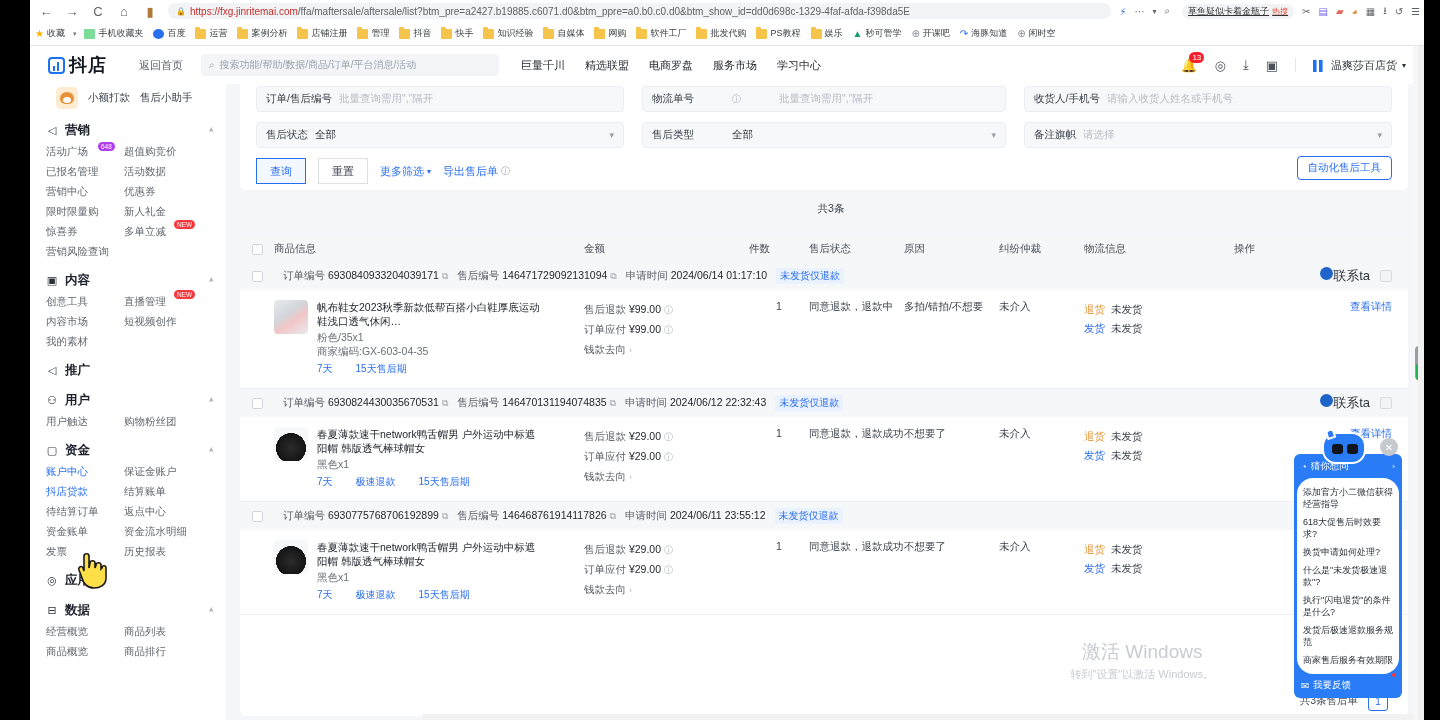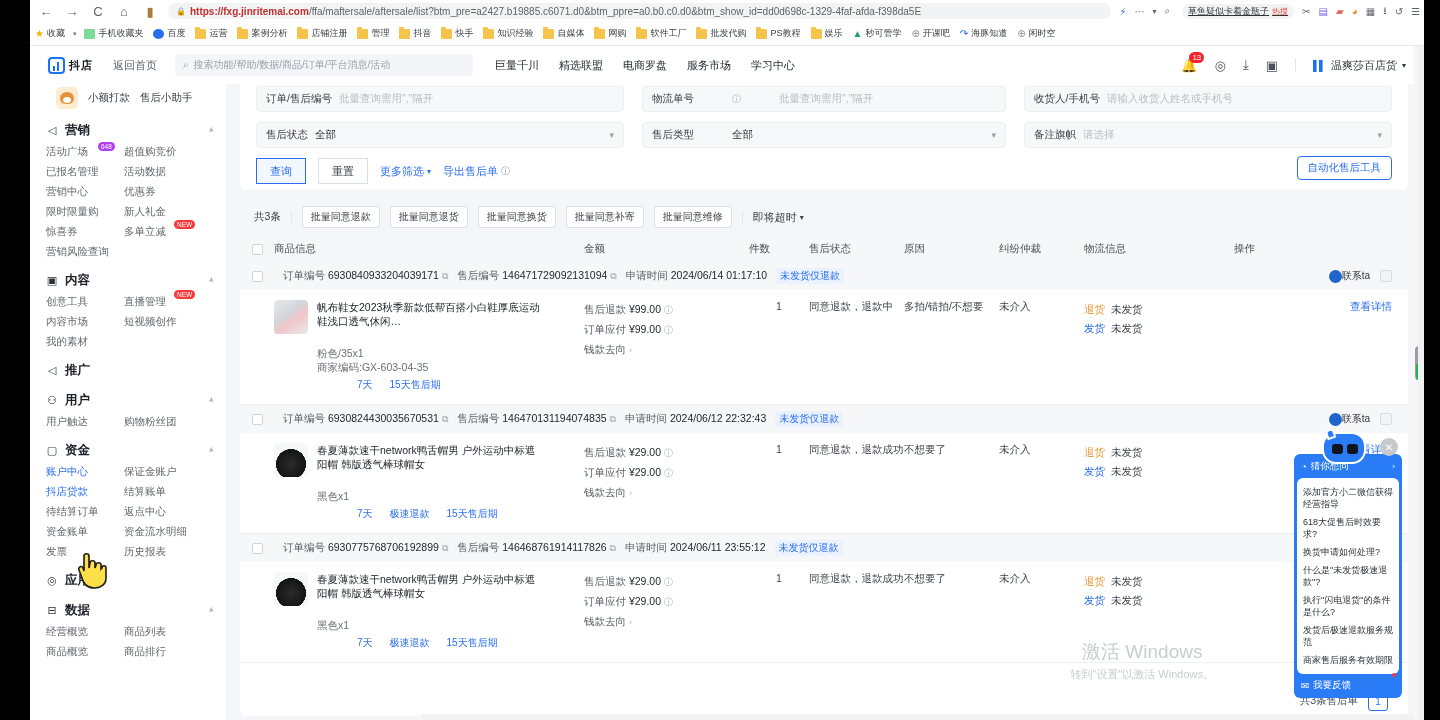--- a/index.html
+++ b/index.html
@@ -10,21 +10,21 @@
   #browser{ position:absolute; left:0; top:0; width:1440px; height:720px; background:#fff; }
   .chrome-letterbox-l{ position:absolute; left:0; top:0; width:30px; height:720px; background:#000; z-index:60;}
   .chrome-letterbox-r{ position:absolute; left:1424px; top:0; width:16px; height:720px; background:#000; z-index:60;}
 
   #urlbar{ position:absolute; left:30px; top:0; width:1394px; height:22px; background:#fff; display:flex; align-items:center; }
   .nav-ic{ width:20px; height:20px; margin-left:6px; display:flex; align-items:center; justify-content:center;
            color:#5f6368; font-size:13px; flex:0 0 auto; }
   .omnibox{ flex:1 1 auto; height:16px; margin:0 8px; background:#f1f3f4; border-radius:8px; display:flex;
             align-items:center; padding:0 8px; font-size:10px; color:#5f6368; overflow:hidden; white-space:nowrap;}
   .omnibox .lock{ color:#0a8f3c; font-size:8px; margin-right:4px;}
-  .omnibox .u-host{ color:#c32e2e; font-weight:bold; }
+  .omnibox .u-host{ color:#c32e2e; font-weight:normal; }
   .omnibox .u-rest{ color:#5f6368; }
   .ob-right{ display:flex; align-items:center; gap:8px; padding-right:4px; color:#5f6368; font-size:10px;}
   .srchpill{ display:flex; align-items:center; gap:3px; background:#f1f3f4; border-radius:8px; padding:1px 6px;
              font-size:9px; color:#333; margin-left:4px; white-space:nowrap;text-decoration:underline; }
   .hot{ color:#e8483b; font-size:8px; }
 
   #bookmarks{ position:absolute; left:30px; top:22px; width:1394px; height:24px; background:#fff;
               display:flex; align-items:center; gap:0px; overflow:hidden; border-bottom:1px solid #e4e6e9;}
   .bm{ display:flex; align-items:center; gap:3px; padding:0 5px; font-size:9px; color:#3c4043; white-space:nowrap; height:20px;}
   .bm .fico{ width:11px; height:10px; border-radius:1px; display:inline-block; flex:0 0 auto;}
@@ -35,22 +35,22 @@
 
   
   #app{ position:absolute; left:30px; top:46px; width:1394px; height:674px; background:#f4f6f9; overflow:hidden;}
 
   
   #topnav{ position:absolute; left:0; top:0; width:1394px; height:38px; background:#fff; display:flex; align-items:center; }
   .logo{ display:flex; align-items:center; gap:4px; margin-left:18px; }
   .logo-mark{ width:17px; height:17px; border:2px solid #1b72f2; border-radius:4px; position:relative;}
   .logo-mark:before{ content:""; position:absolute; left:3px; top:7px; width:2px; height:5px; background:#1b72f2;}
   .logo-mark:after{ content:""; position:absolute; left:7px; top:3px; width:2px; height:9px; background:#1b72f2;}
-  .logo-txt{ font-size:11px; font-weight:bold; color:#13171f; letter-spacing:1px;}
-  .nav-home{ margin-left:20px; font-size:11px; color:#59606b; }
+  .logo-txt{ font-size:18px; font-weight:bold; color:#13171f; letter-spacing:1px;}
+  .nav-home{ margin-left:32px; font-size:11px; color:#59606b; }
   .nav-search{ margin-left:18px; width:298px; height:22px; background:#f3f5f8; border-radius:4px; display:flex;
                align-items:center; padding:0 8px; gap:5px; font-size:10px; color:#9aa1ab;}
   .nav-links{ display:flex; gap:20px; margin-left:22px; font-size:11px; color:#1f232b;}
   .nav-right{ margin-left:auto; display:flex; align-items:center; gap:17px; padding-right:18px; color:#4a5159;}
   .bell-wrap{ position:relative; }
   .badge{ position:absolute; left:8px; top:-6px; background:#f5222d; color:#fff; font-size:8px; line-height:11px;
           height:11px; min-width:14px; border-radius:6px; text-align:center; padding:0 3px;}
   .shopsel{ display:flex; align-items:center; gap:5px; font-size:11px; color:#30363d;}
   .shop-ic{ width:13px; height:11px; color:#1b72f2; font-size:10px; letter-spacing:-1px;}
   .vdiv{ width:1px; height:14px; background:#e3e6ea;}
@@ -93,55 +93,55 @@
   .btnrow{ display:flex; align-items:center; gap:12px; }
   .btn{ height:26px; min-width:48px; border-radius:0; display:flex; align-items:center; justify-content:center;
         font-size:11px; padding:0 13px; }
   .btn.primary{ border:1px solid #2a6ef0; color:#2a6ef0; background:#f3f7ff;}
   .btn.ghost{ border:1px solid #dcdfe4; color:#41464e; background:#fff;}
   .lnk{ font-size:11px; color:#2a6ef0; display:flex; align-items:center; gap:3px;}
   .autobtn{ position:absolute; right:16px; bottom:10px; height:24px; padding:0 10px; border:1px solid #2a6ef0;
             color:#2a6ef0; border-radius:4px; font-size:10.5px; display:flex; align-items:center; background:#fff;}
 
   .bulkbar{ position:absolute; left:14px; top:118px; width:1168px; height:30px; display:flex; align-items:center; gap:10px;
-            padding-left:14px; font-size:10.5px; color:#3c424b;}
+            padding-left:14px; font-size:10.5px; color:#3c424b;flex-direction:column;}
   .bulk-btn{ height:22px; border:1px solid #dcdfe4; border-radius:3px; background:#fff; font-size:10px; color:#3c424b;
              display:flex; align-items:center; padding:0 8px; white-space:nowrap;}
   .sep{ width:1px; height:12px; background:#e3e6ea;}
 
   .tablewrap{ position:absolute; left:14px; top:152px; width:1168px; height:480px; background:#fff; border-radius:6px; overflow:hidden;}
   .thead{ display:flex; height:26px; background:#f6f7f9; align-items:center; font-size:10.5px; color:#4b5159;}
   .cb{ width:11px; height:11px; border:1px solid #d0d4da; border-radius:2px; background:#fff; flex:0 0 auto;}
   .th-cb{ width:34px; display:flex; justify-content:center;}
   .c-goods{ width:310px;} .c-amt{ width:165px;} .c-qty{ width:60px;} .c-st{ width:95px;}
   .c-rsn{ width:95px;} .c-arb{ width:85px;} .c-logi{ width:150px;} .c-act{ flex:1 1 auto;}
 
   .rowgrp{ border-bottom:1px solid #eef0f3;}
   .rowhd{ display:flex; align-items:center; height:28px; background:#f6f7f9; font-size:10.5px; color:#4a5058; gap:9px;}
   .rowhd .cbw{ width:34px; display:flex; justify-content:center;}
   .kv{ color:#5a6068; }
   .kv b{ color:#1d2129; font-weight:normal;}
   .copyic{ font-size:9px; color:#9aa0a8; margin-left:3px;}
   .statuschip{ color:#2a6ef0; background:#eaf1ff; padding:1px 4px; border-radius:2px; font-size:10px;}
   .rowhd-right{ margin-left:auto; display:flex; align-items:center; gap:10px; padding-right:16px;}
-  .contact{ display:flex; align-items:flex-end; color:#30363d; font-size:10px;}
+  .contact{ display:flex; align-items:flex-start; color:#30363d; font-size:13px;}
   .cav{ width:13px; height:13px; border-radius:50%; background:#1f64c8;}
   .mini-sq{ width:12px; height:12px; border:1px solid #d7dade; border-radius:2px; background:#f3f4f6;}
 
   .rowbody{ display:flex; padding:10px 0 12px 0; font-size:10.5px; color:#3c424b;}
   .rb-cb{ width:34px;}
   .goods{ width:310px; display:flex; gap:9px;}
   .thumb{ width:34px; height:34px; border-radius:4px; flex:0 0 auto; }
   .th-shoe{ background:linear-gradient(145deg,#e7e9ec 0%,#d2d6db 40%,#f2c6c8 60%,#e8eaed 100%);}
   .th-cap{ background:radial-gradient(circle at 50% 62%, #2b2b2b 0%, #141414 55%, #f6f7f9 56%);}
   .gtext{ line-height:14px; }
   .gtitle{ color:#1d2129; width:225px; }
-  .gsub{ color:#6a7078; margin-top:18px;}
+  .gsub{ color:#6a7078; margin-top:2px;}
   .gcode{ color:#6a7078;}
-  .gtags{ display:flex; gap:17px; margin-top:4px;margin-left:40px; }
+  .gtags{ display:flex; gap:23px; margin-top:4px; }
   .gtag{ color:#2a6ef0; font-size:10px;}
   .amt{ width:165px; line-height:19px;}
   .amt .k{ color:#5a6068;} .amt .v{ color:#1d2129;} .amt .q{ color:#b0b5bc; font-size:9px;}
   .amt .go{ color:#5a6068;}
   .qty{ width:60px; text-align:center; color:#3c424b;}
   .st{ width:95px;} .rsn{ width:95px;} .arb{ width:85px;}
   .logi{ width:150px; line-height:19px;}
   .logi .o{ color:#e8983a;} .logi .b{ color:#2a6ef0;} .logi .g{ color:#3c424b; margin-left:6px;}
   .act{ flex:1 1 auto; text-align:right; padding-right:16px; color:#2a6ef0;}
 
@@ -160,21 +160,21 @@
         border:2px solid #fff; }
   .bot .eye{ position:absolute; top:10px; width:11px; height:10px; background:#10141c; border-radius:3px;}
   .bot .eye.l{ left:8px;} .bot .eye.r{ left:23px;}
   .bot .ear{ position:absolute; top:-5px; left:2px; width:9px; height:10px; background:#2a7cf6; border-radius:4px 4px 0 0;
              transform:rotate(-18deg); border:2px solid #fff;}
   .closebtn{ position:absolute; left:86px; top:-16px; width:18px; height:18px; border-radius:50%; background:#c6c9cd;
              color:#fff; font-size:10px; display:flex; align-items:center; justify-content:center;}
   .panel{ width:108px; background:#2a7cf6; border-radius:6px; padding:3px; }
   .panel-hd{ display:flex; align-items:center; gap:4px; color:#fff; font-size:9.5px; padding:3px 4px 5px 4px;}
   .panel-hd .arw{ margin-left:auto; font-size:8px;}
-  .q-list{ background:#fff; border-radius:6px; padding:5px 6px; }
+  .q-list{ background:#fff; border-radius:16px; padding:5px 6px; }
   .q-item{ font-size:9px; color:#2c323a; line-height:12px; padding:3px 0;}
   .panel-ft{ display:flex; align-items:center; gap:4px; color:#fff; font-size:9.5px; padding:5px 4px 3px 4px; position:relative;}
   .reddot{ position:absolute; right:3px; top:-1px; width:4px; height:4px; background:#f5383b; border-radius:50%;}
 
   
   .vscroll{ position:absolute; right:0; top:0; width:11px; height:674px; background:#f7f7f7; }
   .vthumb{ position:absolute; right:1px; top:300px; width:8px; height:34px; background:#9a9ea3; border-radius:4px;}
   .greenmark{ position:absolute; right:2px; top:318px; width:6px; height:16px; background:#1db954; border-radius:2px;}
   .hscroll{ position:absolute; left:196px; bottom:0; width:1198px; height:6px; background:#f2f2f2;}
   .outer-scroll{ position:absolute; right:8px; top:46px; width:14px; height:674px; background:#f1f1f1;}

